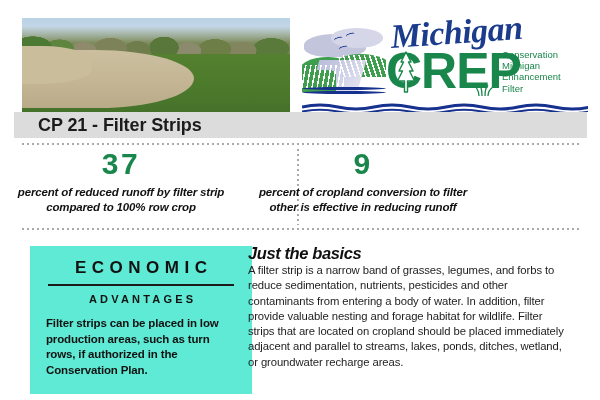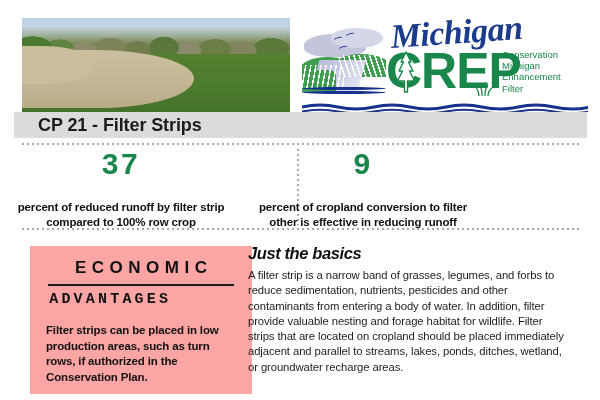--- a/index.html
+++ b/index.html
@@ -251,63 +251,63 @@
     box-sizing: border-box;
   }
   .stat-num {
     font-size: 30px;
     font-weight: bold;
     color: #19874b;
     letter-spacing: 2.5px;
     line-height: 32px;
   }
   .stat-cap {
-    margin-top: 20px;
+    margin-top: 5px;
     font-size: 11.5px;
     font-weight: bold;
     color: #111111;
     line-height: 14.5px;
     letter-spacing: -0.15px;
+    font-style: italic;
   }
 
   
   .econ-box {
     position: absolute;
     left: 30px; top: 246px;
     width: 222px; height: 148px;
-    background: #fca5a5;
+    background: #5eead4;
     box-sizing: border-box;
     padding: 12px 16px 0 16px;
   }
   .econ-title {
     text-align: center;
     font-size: 17px;
     font-weight: bold;
     color: #111111;
     letter-spacing: 5.5px;
     text-indent: 5.5px;
     line-height: 20px;
   }
   .econ-hr {
     margin: 6px 2px 6px 2px;
     height: 2px;
     background: #1b1b1b;
   }
   .econ-sub {
-    text-align: left;
-    font-size: 15px;
+    text-align: center;
+    font-size: 11px;
     font-weight: bold;
     color: #111111;
     letter-spacing: 3.2px;
     text-indent: 3.2px;
     line-height: 15px;
-    font-family: Liberation Mono, monospace;
   }
   .econ-body {
-    margin-top: 16px;
+    margin-top: 9px;
     font-size: 11.5px;
     font-weight: bold;
     color: #111111;
     line-height: 15.5px;
     letter-spacing: -0.15px;
   }
 
   .basics {
     position: absolute;
     left: 248px; top: 243px;
@@ -315,21 +315,20 @@
   }
   .basics-title {
     font-size: 16.5px;
     font-weight: bold;
     font-style: italic;
     color: #101010;
     letter-spacing: -0.4px;
     line-height: 20px;
   }
   .basics-body {
-    margin-top: 5px;
     font-size: 11.3px;
     color: #1d1d1d;
     line-height: 15.3px;
     letter-spacing: -0.1px;
   }
 </style>
 </head>
 <body>
 
 <div class="header">

